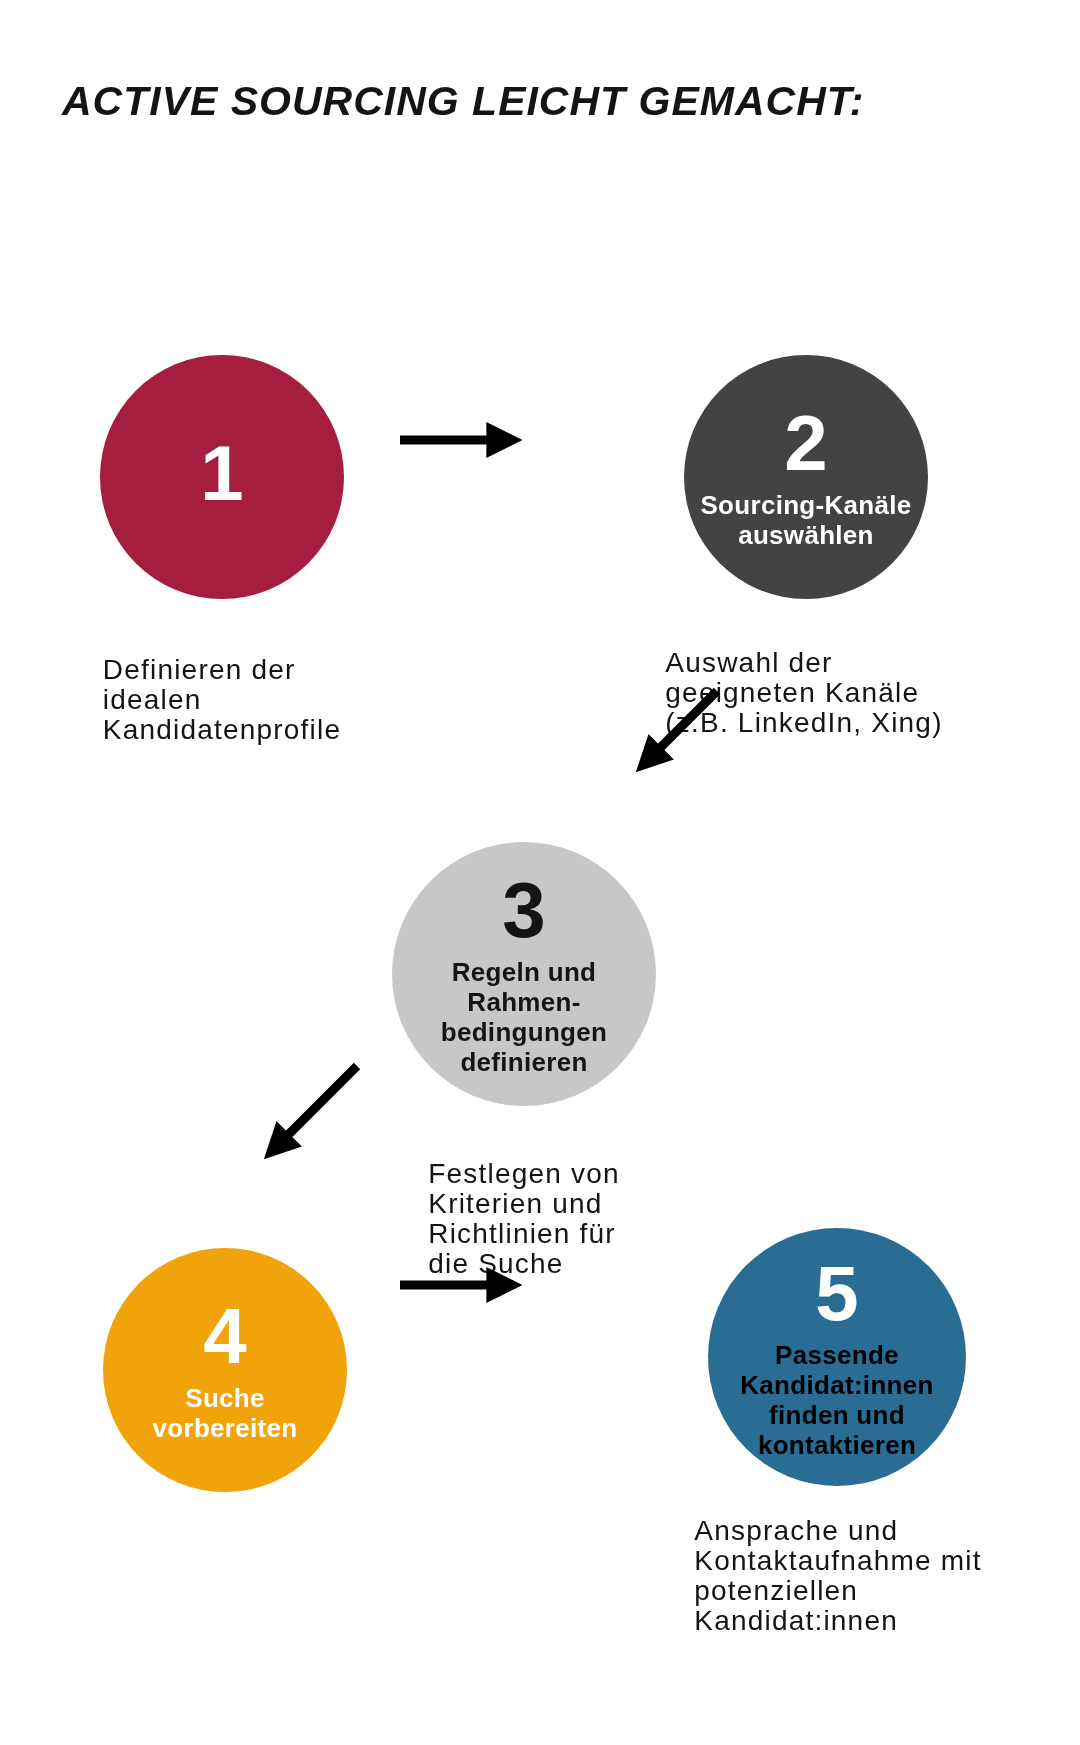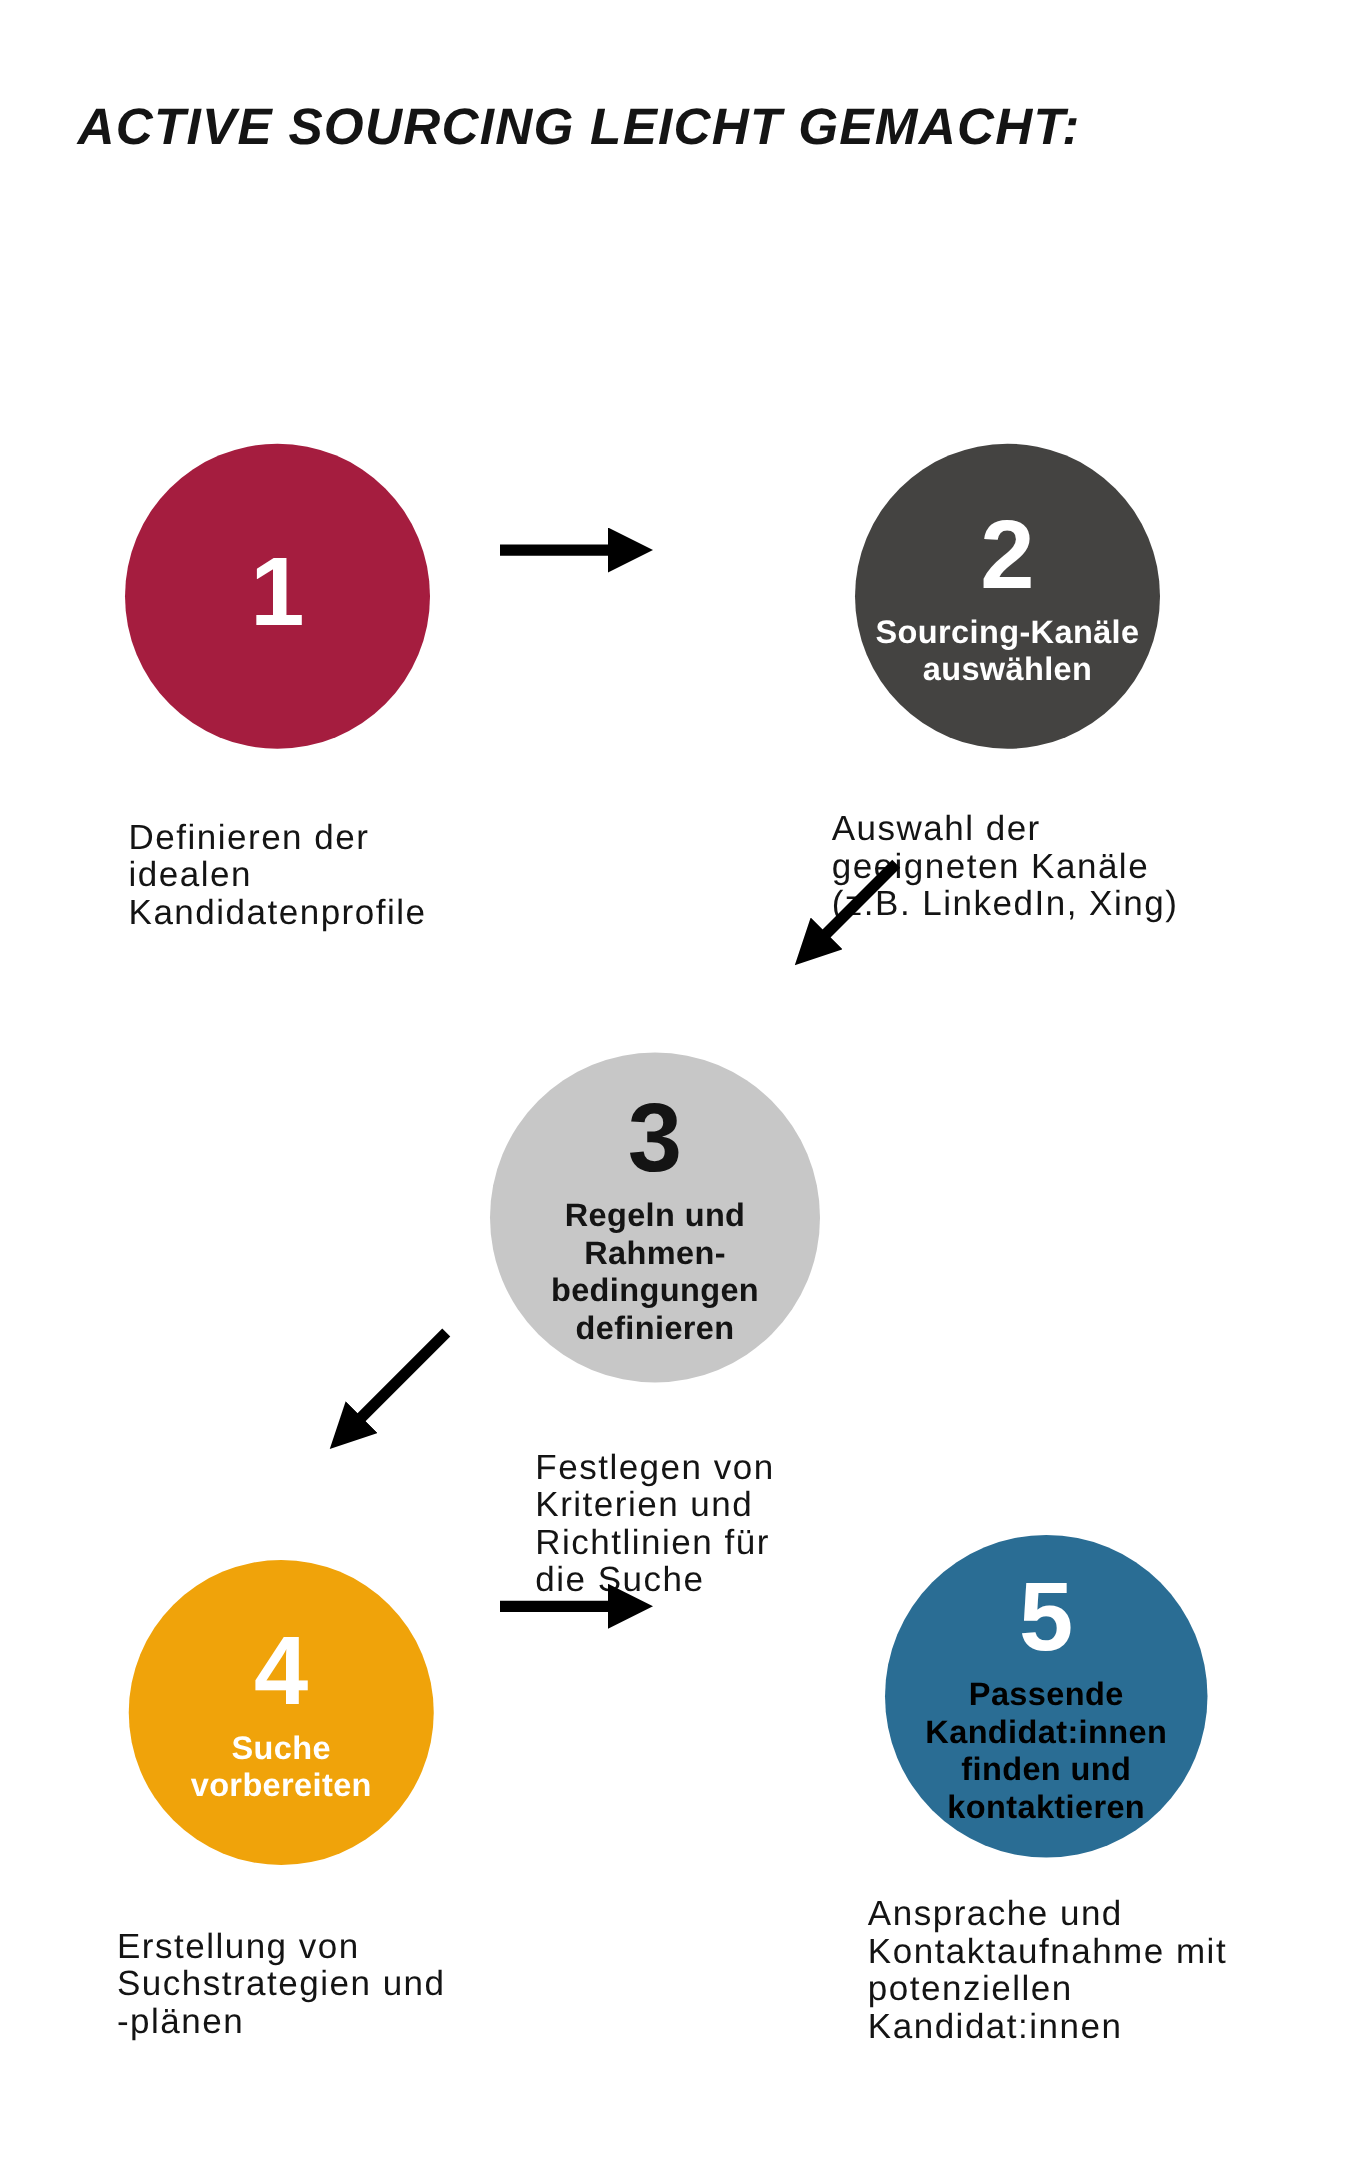--- a/index.html
+++ b/index.html
@@ -85,23 +85,20 @@
   <div class="caption caption3" style="color: rgb(20, 20, 20);">Festlegen von
 Kriterien und
 Richtlinien für
 die Suche</div>
 
   <div class="circle circle4" style="background-color: rgb(240, 163, 10);">
     <div class="num" style="color: rgb(255, 255, 255);">4</div>
     <div class="label" style="color: rgb(255, 255, 255);">Suche
 vorbereiten</div>
   </div>
-  <div class="caption caption4" style="color: rgb(20, 20, 20);">Erstellung von
-Suchstrategien und
--plänen</div>
 
   <div class="circle circle5" style="background-color: rgb(42, 109, 148);">
     <div class="num" style="color: rgb(255, 255, 255);">5</div>
     <div class="label" style="color: #000000;">Passende
 Kandidat:innen
 finden und
 kontaktieren</div>
   </div>
   <div class="caption caption5" style="color: rgb(20, 20, 20);">Ansprache und
 Kontaktaufnahme mit

